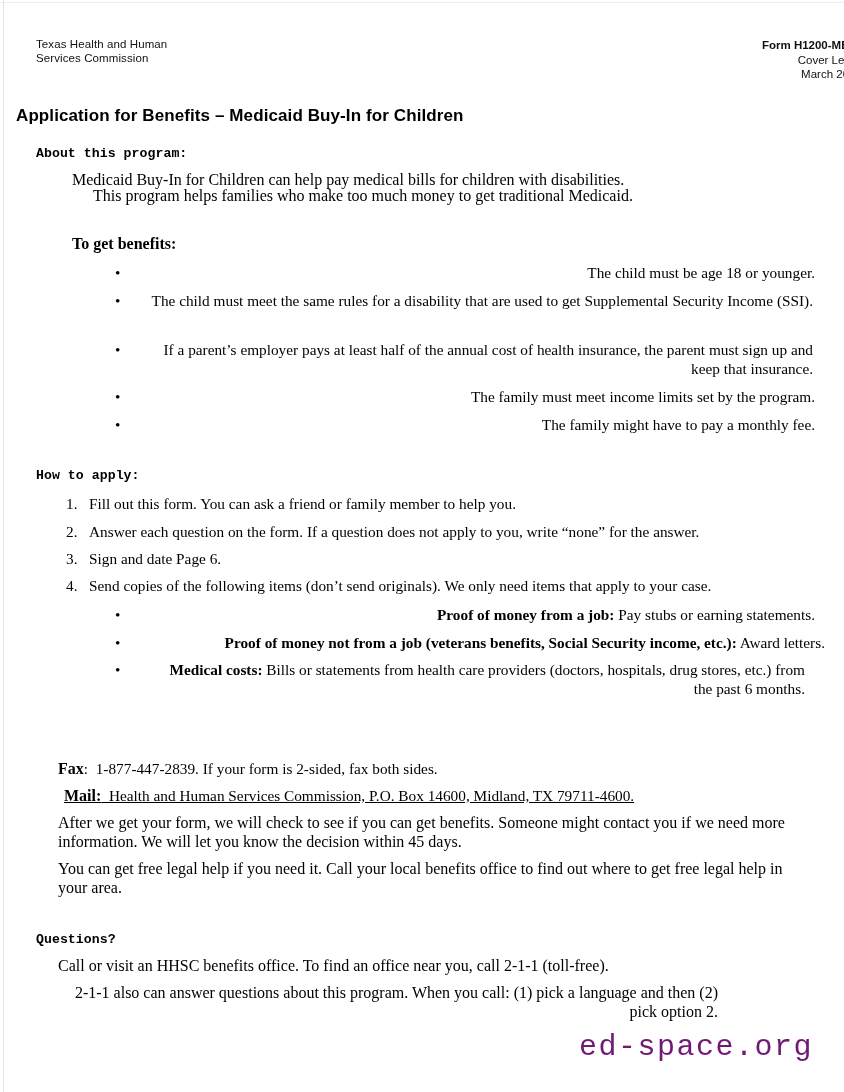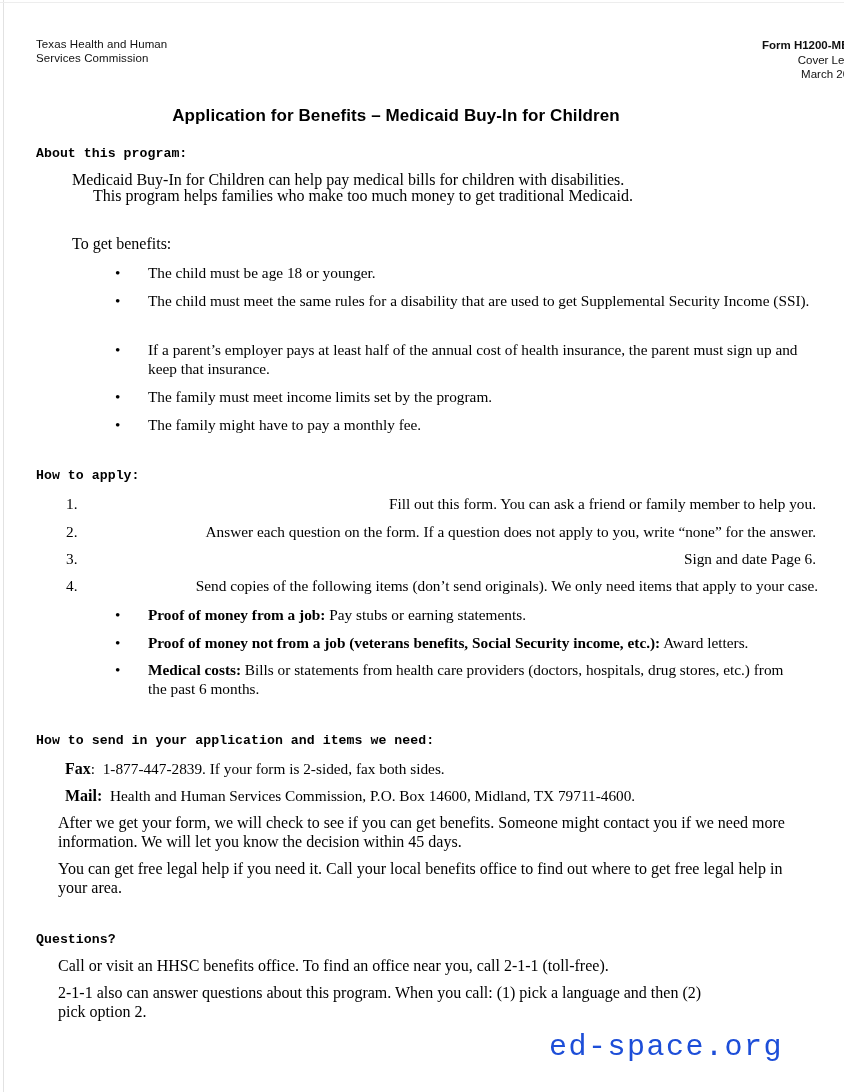--- a/index.html
+++ b/index.html
@@ -65,23 +65,23 @@
   }
   .formmeta .formno {
     font-weight: bold;
     font-size: 11.5px;
     text-align: center;
   }
 
   
   .doc-title {
     position: absolute;
-    left: 4px; top: 106px;
+    left: 16px; top: 106px;
     width: 784px;
-    text-align: center;
+    text-align: left;
     font-family: "Liberation Sans", "DejaVu Sans", sans-serif;
     font-size: 17px;
     font-weight: bold;
     letter-spacing: 0.1px;
   }
 
   
   .sec-head {
     position: absolute;
     left: 36px;
@@ -102,57 +102,56 @@
   }
   .bullet-row .mk {
     position: absolute;
     left: 0; top: 0;
     width: 18px;
     text-align: left;
   }
   .bullet-row .tx {
     display: block;
     margin-left: 33px;
+    text-align: right;
   }
   .num-row {
     position: absolute;
     font-size: 15.3px;
     line-height: 19px;
   }
   .num-row .mk {
     position: absolute;
     left: 0; top: 0;
     width: 20px;
     text-align: left;
   }
   .num-row .tx {
     display: block;
     margin-left: 23px;
-    text-align: right;
   }
   .lbl-row {
     position: absolute;
     font-size: 15.3px;
     line-height: 19px;
-    margin-left: 7px;
   }
   .lbl-row .lb {
     font-weight: bold;
     font-size: 16px;
   }
   b.lead { font-weight: bold; }
 
   
   .watermark {
     position: absolute;
-    left: 549px; top: 1030px;
+    left: 579px; top: 1030px;
     font-family: "Liberation Mono", "DejaVu Sans Mono", monospace;
     font-size: 30px;
     letter-spacing: 1.5px;
-    color: #1d4ed8;
+    color: #701a75;
   }
 </style>
 </head>
 <body>
 
 <div class="page">
   <div class="edge-left"></div>
   <div class="edge-top"></div>
 
   <div class="header">
@@ -166,21 +165,21 @@
       <div>March 2011</div>
     </div>
   </div>
 
   <div class="doc-title">Application for Benefits – Medicaid Buy-In for Children</div>
 
   <div class="sec-head" style="top:146px;">About this program:</div>
 
   <div class="para" style="left:72px; top:171px; width:740px;">Medicaid Buy-In for Children can help pay medical bills for children with disabilities.</div>
   <div class="para" style="left:72px; top:187px; width:740px;margin-left:21px;">This program helps families who make too much money to get traditional Medicaid.</div>
-  <div class="para" style="left:72px; top:235px; width:740px;">To get benefits:</div>
+  <div class="para" style="left:72px; top:235px; width:740px;font-weight:bold;">To get benefits:</div>
 
   <div class="bullet-row" style="left:115px; top:263px; width:700px;">
     <span class="mk">•</span>
     <span class="tx">The child must be age 18 or younger.</span>
   </div>
   <div class="bullet-row" style="left:115px; top:291px; width:698px;">
     <span class="mk">•</span>
     <span class="tx">The child must meet the same rules for a disability that are used to get Supplemental Security Income (SSI).</span>
   </div>
   <div class="bullet-row" style="left:115px; top:340px; width:698px;">
@@ -227,33 +226,32 @@
       <b class="lead">Proof of money not from a job (veterans benefits, Social Security income, etc.):</b><span> Award letters.</span>
     </span>
   </div>
   <div class="bullet-row" style="left:115px; top:660px; width:690px;">
     <span class="mk">•</span>
     <span class="tx">
       <b class="lead">Medical costs:</b><span> Bills or statements from health care providers (doctors, hospitals, drug stores, etc.) from the past 6 months.</span>
     </span>
   </div>
 
-  <div class="sec-head" style="top:733px;">How to send in your application and items we need:</div>
 
   <div class="lbl-row" style="left:58px; top:759px; width:760px;">
     <span class="lb">Fax</span><span>:</span>&nbsp;
     <span>1-877-447-2839. If your form is 2-sided, fax both sides.</span>
   </div>
-  <div class="lbl-row" style="left:58px; top:786px; width:760px;">
+  <div class="lbl-row" style="left:64px; top:786px; width:760px;text-decoration:underline;">
     <span class="lb">Mail:</span>&nbsp;
     <span>Health and Human Services Commission, P.O. Box 14600, Midland, TX  79711-4600.</span>
   </div>
 
   <div class="para" style="left:58px; top:814px; width:730px;">After we get your form, we will check to see if you can get benefits. Someone might contact you if we need more information. We will let you know the decision within 45 days.</div>
   <div class="para" style="left:58px; top:860px; width:745px;">You can get free legal help if you need it. Call your local benefits office to find out where to get free legal help in your area.</div>
 
   <div class="sec-head" style="top:932px;">Questions?</div>
 
   <div class="para" style="left:58px; top:957px; width:760px;">Call or visit an HHSC benefits office. To find an office near you, call 2-1-1 (toll-free).</div>
-  <div class="para" style="left:58px; top:984px; width:660px;">2-1-1 also can answer questions about this program. When you call: (1) pick a language and then (2) pick option 2.</div>
+  <div class="para" style="left:58px; top:984px; width:660px;text-align:right;">2-1-1 also can answer questions about this program. When you call: (1) pick a language and then (2) pick option 2.</div>
 
   <div class="watermark">ed-space.org</div>
 </div>
 
 </body></html>

